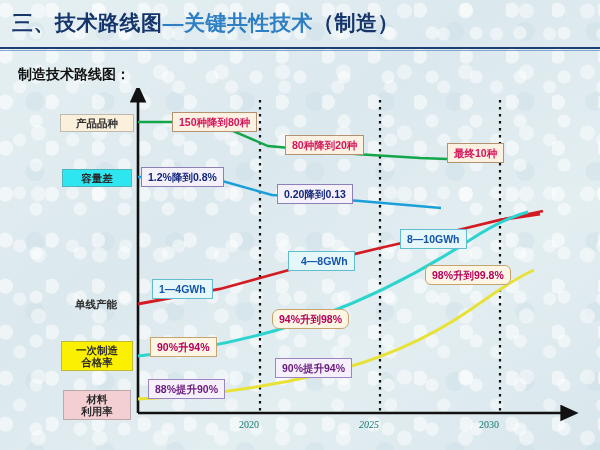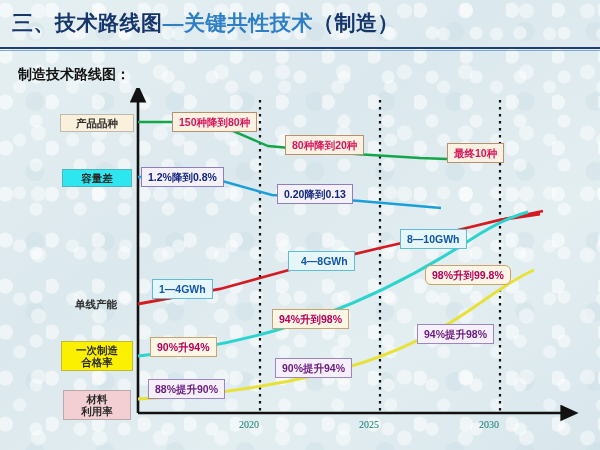--- a/index.html
+++ b/index.html
@@ -135,35 +135,34 @@
     <div>一次制造</div>
     <div>合格率</div>
   </div>
 
   <div class="ylab boxed" style="left:63px;top:302px;width:56px;background:#f3cfd3;">
     <div>材料</div>
     <div>利用率</div>
   </div>
 
   <div class="yearlab" style="left:239px;top:331px;">2020</div>
-  <div class="yearlab" style="left:359px;top:331px;">2025</div>
+  <div class="yearlab" style="left:359px;top:331px;font-style:italic;">2025</div>
   <div class="yearlab" style="left:479px;top:331px;">2030</div>
 
   <div class="callout c-variety" style="left:140px;top:24px;margin-left:32px;">150种降到80种</div>
   <div class="callout c-variety" style="left:285px;top:47px;">80种降到20种</div>
   <div class="callout c-variety" style="left:447px;top:55px;">最终10种</div>
 
   <div class="callout c-cap" style="left:141px;top:79px;">1.2%降到0.8%</div>
   <div class="callout c-cap" style="left:277px;top:96px;">0.20降到0.13</div>
 
   <div class="callout c-gwh" style="left:152px;top:191px;">1—4GWh</div>
   <div class="callout c-gwh" style="left:288px;top:163px;padding-left:12px;">4—8GWh</div>
   <div class="callout c-gwh" style="left:400px;top:141px;">8—10GWh</div>
 
   <div class="callout c-yield" style="left:150px;top:249px;">90%升94%</div>
-  <div class="callout c-yield" style="left:272px;top:221px;">94%升到98%</div>
+  <div class="callout c-yield" style="left:272px;top:221px;border-radius:7px;">94%升到98%</div>
   <div class="callout c-yield" style="left:425px;top:177px;border-radius:6px;">98%升到99.8%</div>
 
   <div class="callout c-mat" style="left:148px;top:291px;">88%提升90%</div>
   <div class="callout c-mat" style="left:275px;top:270px;">90%提升94%</div>
-  <div class="callout c-mat" style="left:417px;top:236px;">94%提升98%</div>
 
 </div>
 
 </body></html>

